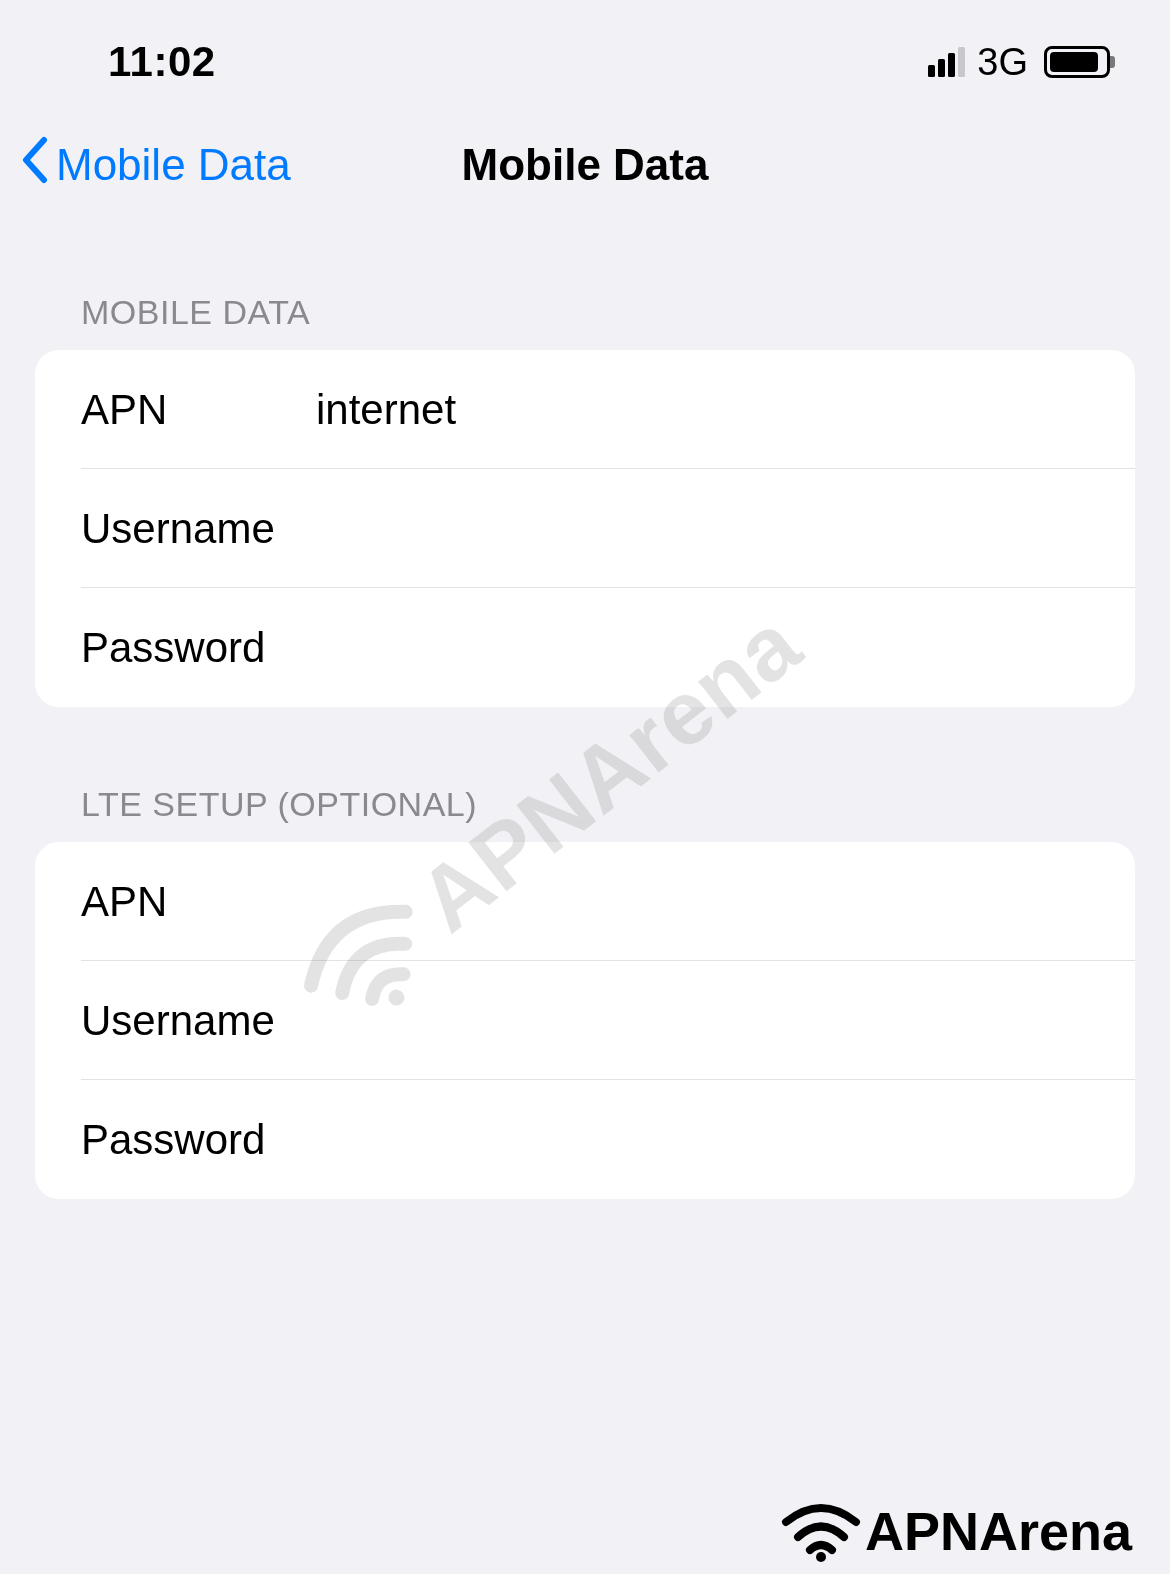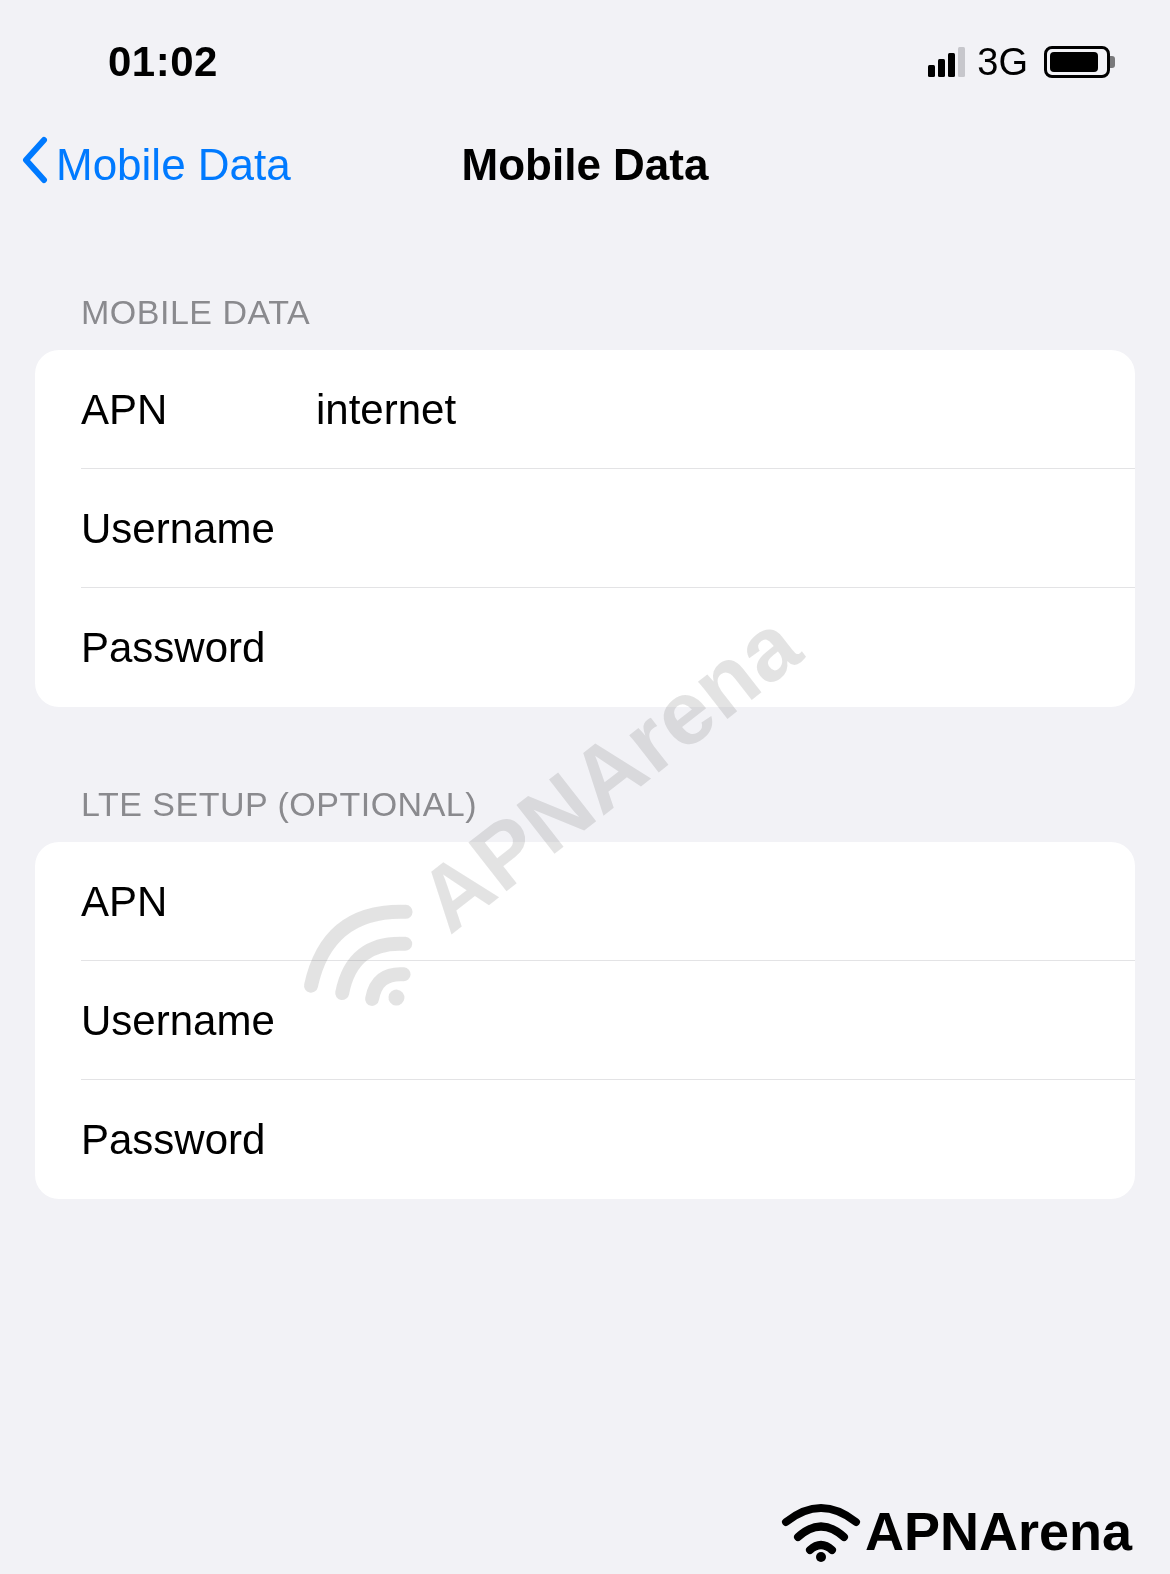--- a/index.html
+++ b/index.html
@@ -202,21 +202,21 @@
     .watermark-bottom-text {
       font-size: 54px;
       font-weight: 700;
       color: #000;
     }
   </style>
 </head>
 <body>
 
 <div class="status-bar">
-  <div class="status-time">01:02</div>
+  <div class="status-time">11:02</div>
   <div class="status-right">
     <div class="signal-bars">
       <div class="signal-bar sb1"></div>
       <div class="signal-bar sb2"></div>
       <div class="signal-bar sb3"></div>
       <div class="signal-bar sb4 empty"></div>
     </div>
     <div class="network-label">3G</div>
     <div class="battery">
       <div class="battery-fill"></div>

